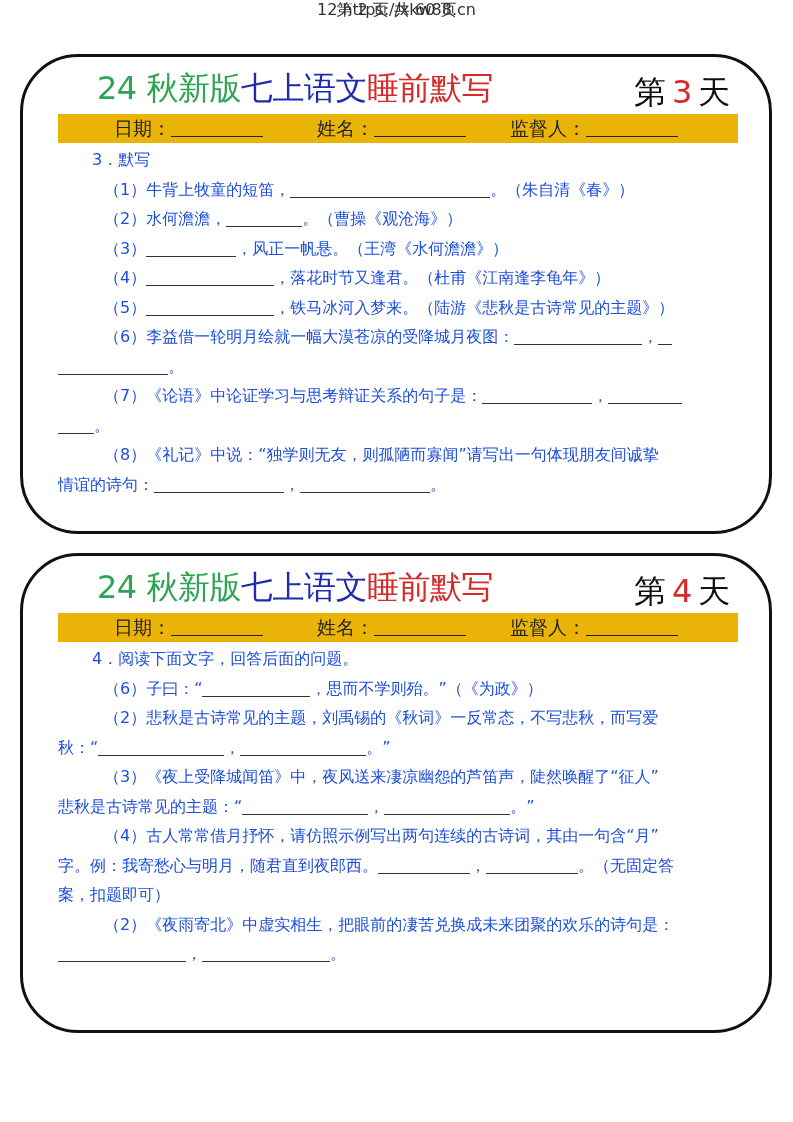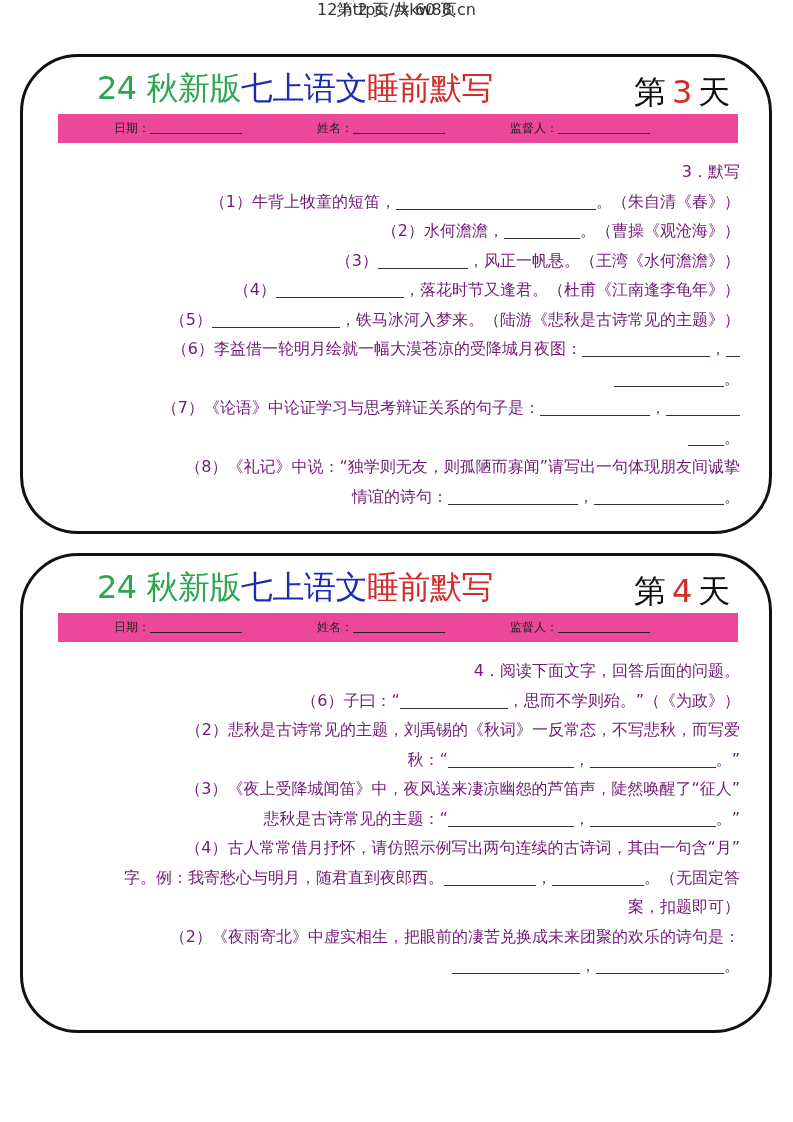--- a/index.html
+++ b/index.html
@@ -3,50 +3,50 @@
 <meta charset="utf-8">
 <style>
   html, body { margin: 0; padding: 0; background: #ffffff; }
   body {
     width: 793px; height: 1122px; position: relative; overflow: hidden;
     font-family: "DejaVu Sans", sans-serif; color: #222;
   }
   .card {
     position: absolute; left: 20px; width: 752px;
     border: 3px solid #111; border-radius: 58px;
-    box-sizing: border-box; background: #fff; text-align: right;
+    box-sizing: border-box; background: #fff;
   }
   .card.c1 { top: 54px; height: 480px; }
   .card.c2 { top: 553px; height: 480px; }
   .title-row {
     position: absolute; top: 8px; left: 0; width: 100%; height: 46px;
   }
   .title {
     position: absolute; left: 74px; top: 0; font-size: 32px; line-height: 46px;
     white-space: nowrap; letter-spacing: -0.5px;
   }
   .t-green { color: #2ea552; }
   .t-blue { color: #1c2bb0; }
   .t-red { color: #d42a2a; }
   .day {
     position: absolute; left: 571px; top: 4px; font-size: 32px; line-height: 46px; color: #111; white-space: nowrap; margin-left: 40px;
   }
   .day .num { color: #d42a2a; margin: 0 6px; }
   .info-bar {
     position: absolute; left: 35px; top: 57px; width: 680px; height: 29px;
-    background: #ec4899;
-    font-size: 12px; line-height: 29px; color: #222;
+    background: #eab308;
+    font-size: 19px; line-height: 29px; color: #222;
   }
   .info-bar .f { position: absolute; top: 0; white-space: nowrap; }
   .info-bar .blank {
     display: inline-block; width: 92px; border-bottom: 1.5px solid #222; height: 18px; vertical-align: -2px;
   }
   .content {
-    position: absolute; left: 35px; top: 100px; width: 682px;
-    font-size: 16px; line-height: 29.5px; color: #701a75;
+    position: absolute; left: 35px; top: 88px; width: 682px;
+    font-size: 16px; line-height: 29.5px; color: #1d4ed8;
   }
   .line { white-space: nowrap; }
   .indent1 { padding-left: 34px; }
   .indent2 { padding-left: 46px; }
   .u {
     display: inline-block; border-bottom: 1.2px solid #333; height: 18px; vertical-align: -3px;
   }
   .footer {
     position: absolute; left: 0; width: 793px; text-align: center; color: #333;
   }

